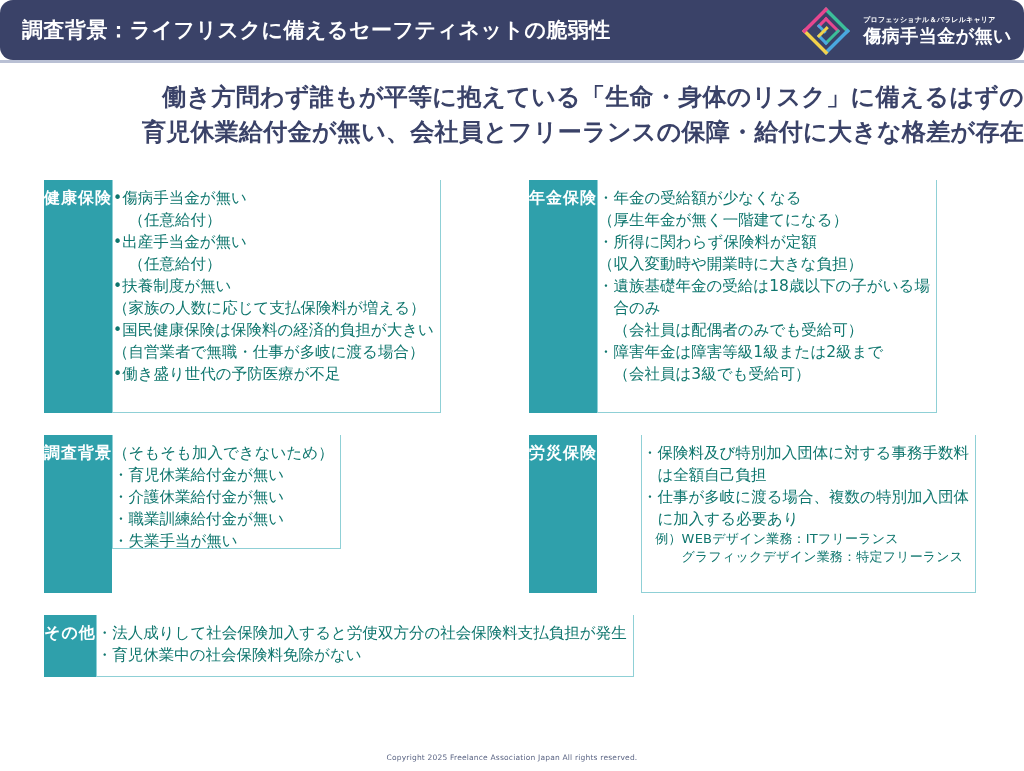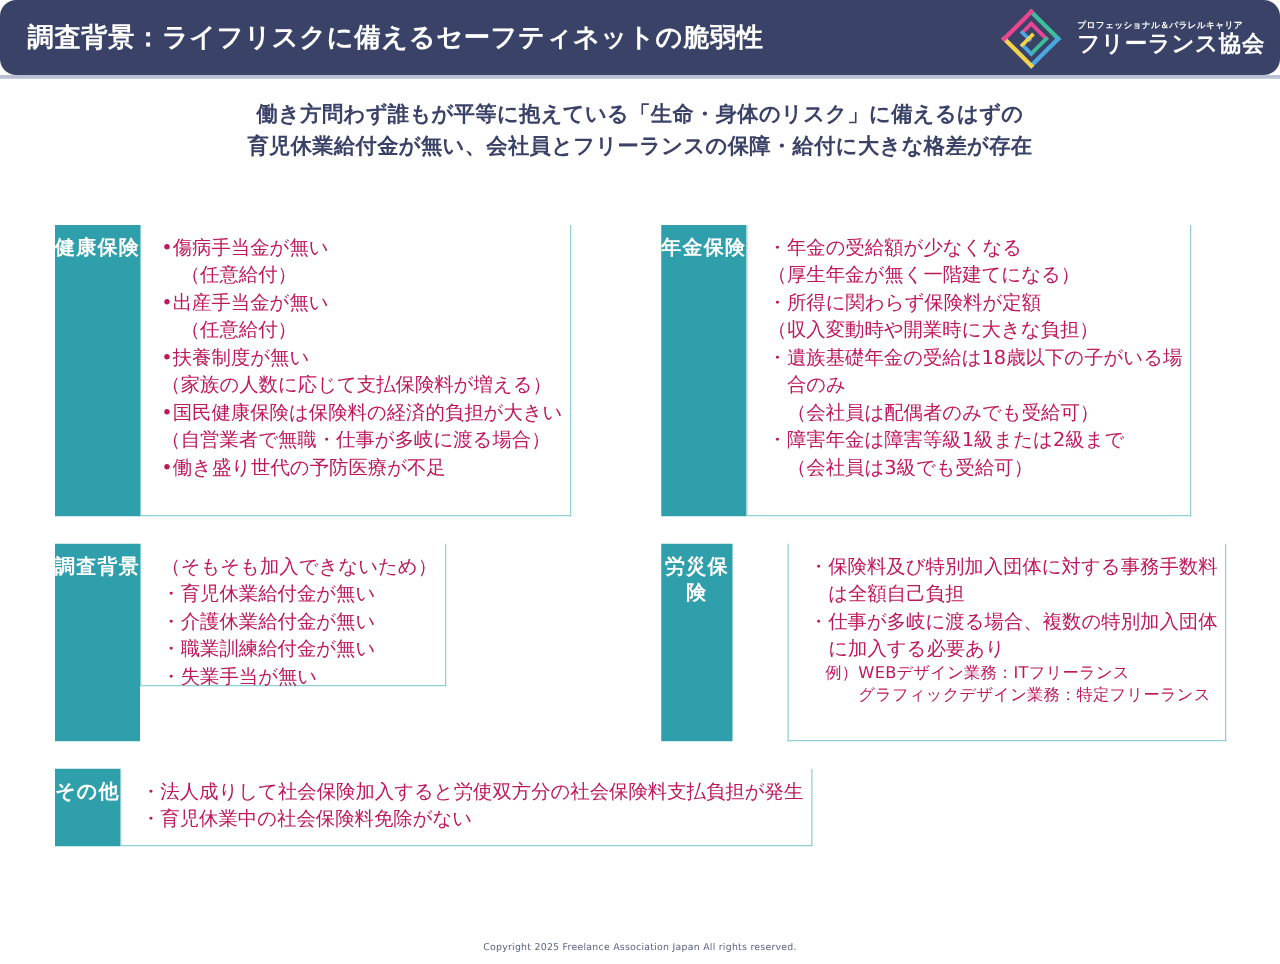--- a/index.html
+++ b/index.html
@@ -85,23 +85,23 @@
     height: 3px;
     background: #b9c0d4;
   }
 
   
   .lead {
     position: absolute;
     left: 0;
     top: 80px;
     width: 1024px;
-    text-align: center;
+    text-align: right;
     color: #3a4268;
-    font-size: 17px;
+    font-size: 24px;
     font-weight: bold;
     line-height: 1.45;
     letter-spacing: 0.3px;
   }
   .lead-line { display: block; white-space: nowrap; }
 
   
   .grid {
     position: absolute;
     left: 44px;
@@ -125,22 +125,22 @@
     font-weight: bold;
     text-align: center;
     padding: 8px 0 9px 0;
     letter-spacing: 1px;
   }
 
   .card-body {
     border: 1px solid #8fd0d6;
     border-top: none;
     background: #ffffff;
-    padding: 7px 6px 8px 16px;
-    color: #be185d;
+    padding: 7px 6px 8px 0;
+    color: #0f766e;
     font-size: 15.5px;
     line-height: 1.42;
   }
 
   .card-body .li {
     white-space: pre;
     display: block;
   }
   .card-body .li.small  { font-size: 13px; letter-spacing: 0.2px; }
 
@@ -183,21 +183,21 @@
         <rect x="30" y="30" width="40" height="6" fill="#e8468f"></rect>
         <rect x="30" y="30" width="6" height="26" fill="#e8468f"></rect>
         <rect x="30" y="50" width="22" height="6" fill="#4aa8e0"></rect>
         <rect x="64" y="30" width="6" height="40" fill="#3bbf9a"></rect>
         <rect x="44" y="64" width="26" height="6" fill="#4aa8e0"></rect>
         <rect x="44" y="42" width="6" height="28" fill="#f2d14b"></rect>
       </g>
     </svg>
     <div class="logo-text">
       <div class="logo-tagline">プロフェッショナル＆パラレルキャリア</div>
-      <div class="logo-name">フリーランス協会</div>
+      <div class="logo-name">傷病手当金が無い</div>
     </div>
   </div>
 </div>
 <div class="header-rule"></div>
 
 <div class="lead">
   <span class="lead-line">働き方問わず誰もが平等に抱えている「生命・身体のリスク」に備えるはずの</span>
   <span class="lead-line">育児休業給付金が無い、会社員とフリーランスの保障・給付に大きな格差が存在</span>
 </div>
 

